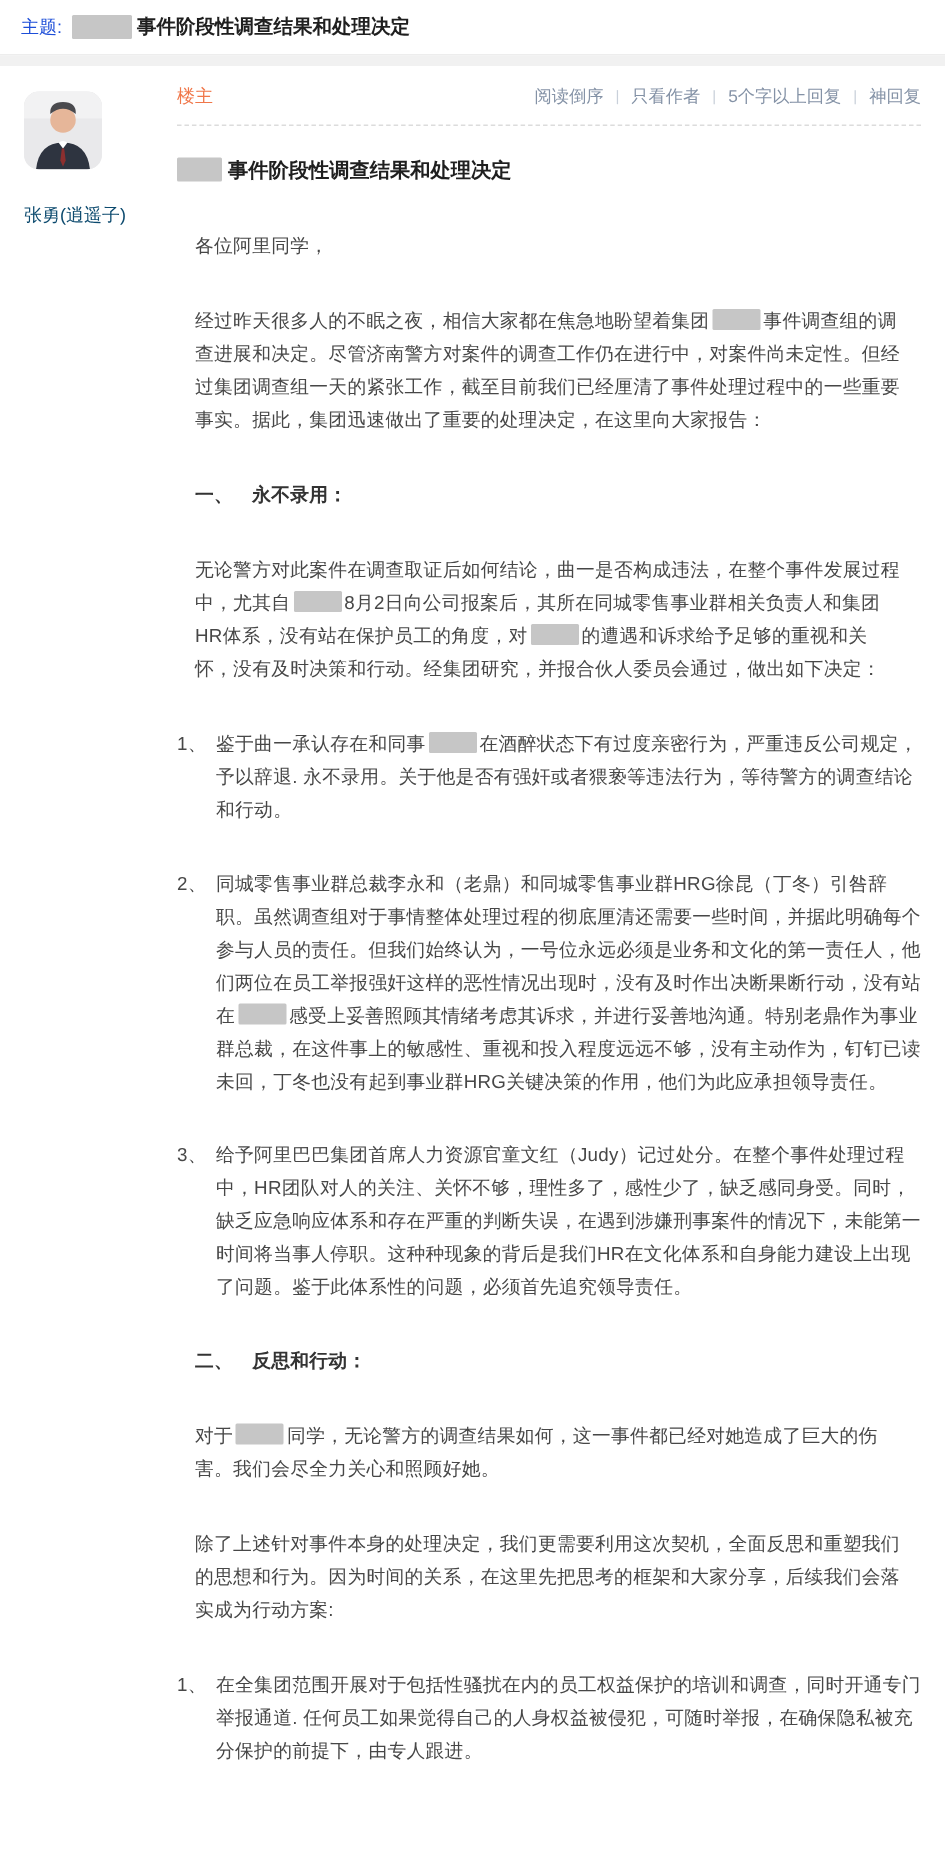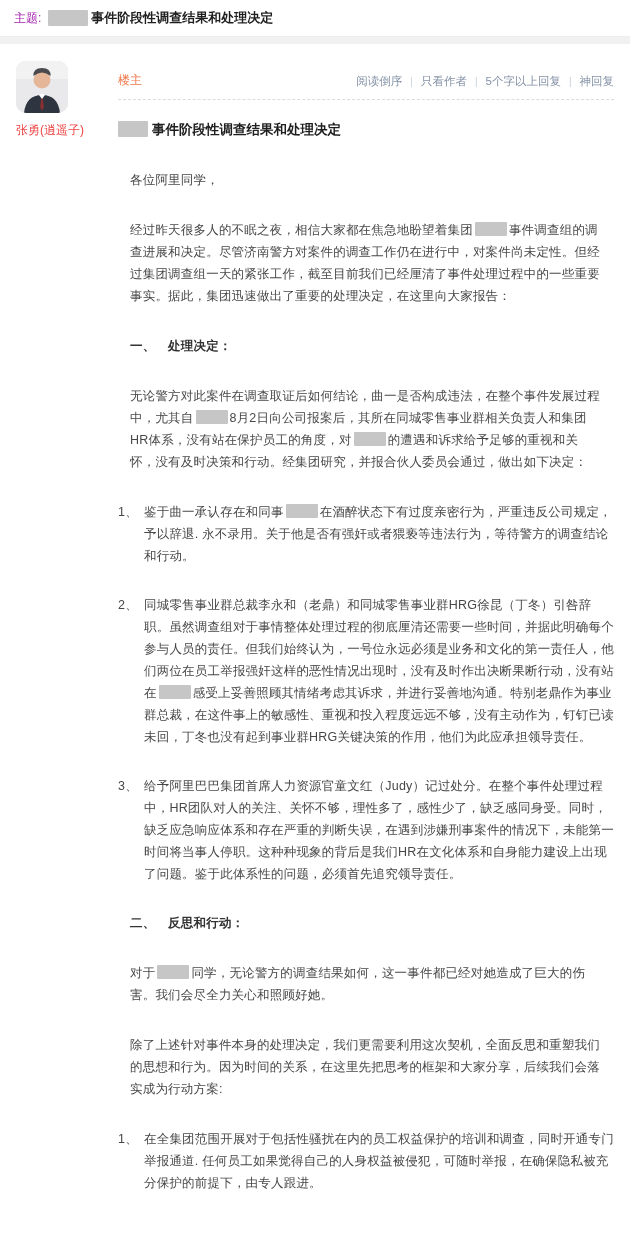--- a/index.html
+++ b/index.html
@@ -14,21 +14,21 @@
 
   
   .topbar {
     background: #fff;
     height: 37px;
     display: flex;
     align-items: center;
     padding: 0 14px;
     border-bottom: 1px solid #ededed;
   }
-  .topbar-label { font-size: 12px; color: #a21caf; }
+  .topbar-label { font-size: 12px; color: #1d4ed8; }
   .topbar-title { font-size: 13px; font-weight: bold; color: #1f1f1f; }
 
   .redact {
     display: inline-block;
     background: #c6c6c6;
     border-radius: 1px;
   }
   .redact-topbar { width: 40px; height: 16px; margin: 0 3px 0 7px; vertical-align: -4px; }
   .redact-title  { width: 30px; height: 16px; margin: 0 4px 0 0;  vertical-align: -3px; }
   .redact-inline { width: 32px; height: 14px; margin: 0 2px;      vertical-align: -2px; }
@@ -44,33 +44,32 @@
   
   .sidebar { width: 104px; flex-shrink: 0; padding: 17px 0 0 16px; }
   .avatar {
     width: 52px; height: 52px;
     border-radius: 10px;
     overflow: hidden;
     background: #e9e9eb;
     cursor: pointer;
   }
   .avatar svg { display: block; }
-  .author-name { color: #ef4444; font-size: 12px; margin-top: 9px; cursor: pointer; }
+  .author-name { color: #0c4a6e; font-size: 12px; margin-top: 22px; cursor: pointer; }
   .author-field { color: #9b9b9b; font-size: 11px; margin-top: 6px; letter-spacing: .3px; }
 
   
   .main { flex: 1; padding: 9px 16px 30px 14px; min-width: 0; }
 
   .post-head {
     display: flex;
     justify-content: space-between;
-    align-items: flex-end;
+    align-items: center;
     padding: 3px 0 10px;
     border-bottom: 1px dashed #dcdcdc;
-    margin-top: 16px;
   }
   .floor-tag { color: #f0774a; font-size: 12px; }
   .head-links { font-size: 11.5px; color: #8492a6; display: flex; align-items: center; }
   .head-link { cursor: pointer; }
   .head-sep { color: #c9d0da; margin: 0 8px; font-size: 10px; }
 
   .post-title {
     margin: 21px 0 0;
     font-size: 13.5px;
     font-weight: bold;
@@ -134,21 +133,21 @@
         </span>
     </div>
 
     <div class="post-title">
       <span class="redact redact-title"></span><span>事件阶段性调查结果和处理决定</span>
     </div>
 
     <div class="post-body">
         <div class="para ">各位阿里同学，</div>
         <div class="para mt-lg">经过昨天很多人的不眠之夜，相信大家都在焦急地盼望着集团<span class="redact redact-inline"></span>事件调查组的调查进展和决定。尽管济南警方对案件的调查工作仍在进行中，对案件尚未定性。但经过集团调查组一天的紧张工作，截至目前我们已经厘清了事件处理过程中的一些重要事实。据此，集团迅速做出了重要的处理决定，在这里向大家报告：</div>
-        <div class="para heading">一、　处理决定：</div>
+        <div class="para heading">一、　永不录用：</div>
         <div class="para ">无论警方对此案件在调查取证后如何结论，曲一是否构成违法，在整个事件发展过程中，尤其自<span class="redact redact-inline"></span>8月2日向公司报案后，其所在同城零售事业群相关负责人和集团HR体系，没有站在保护员工的角度，对<span class="redact redact-inline"></span>的遭遇和诉求给予足够的重视和关怀，没有及时决策和行动。经集团研究，并报合伙人委员会通过，做出如下决定：</div>
         <div class="item">
           <span class="item-num">1、</span>
           <span class="item-text">鉴于曲一承认存在和同事<span class="redact redact-inline"></span>在酒醉状态下有过度亲密行为，严重违反公司规定，予以辞退. 永不录用。关于他是否有强奸或者猥亵等违法行为，等待警方的调查结论和行动。</span>
         </div>
         <div class="item">
           <span class="item-num">2、</span>
           <span class="item-text">同城零售事业群总裁李永和（老鼎）和同城零售事业群HRG徐昆（丁冬）引咎辞职。虽然调查组对于事情整体处理过程的彻底厘清还需要一些时间，并据此明确每个参与人员的责任。但我们始终认为，一号位永远必须是业务和文化的第一责任人，他们两位在员工举报强奸这样的恶性情况出现时，没有及时作出决断果断行动，没有站在<span class="redact redact-inline"></span>感受上妥善照顾其情绪考虑其诉求，并进行妥善地沟通。特别老鼎作为事业群总裁，在这件事上的敏感性、重视和投入程度远远不够，没有主动作为，钉钉已读未回，丁冬也没有起到事业群HRG关键决策的作用，他们为此应承担领导责任。</span>
         </div>
         <div class="item">

